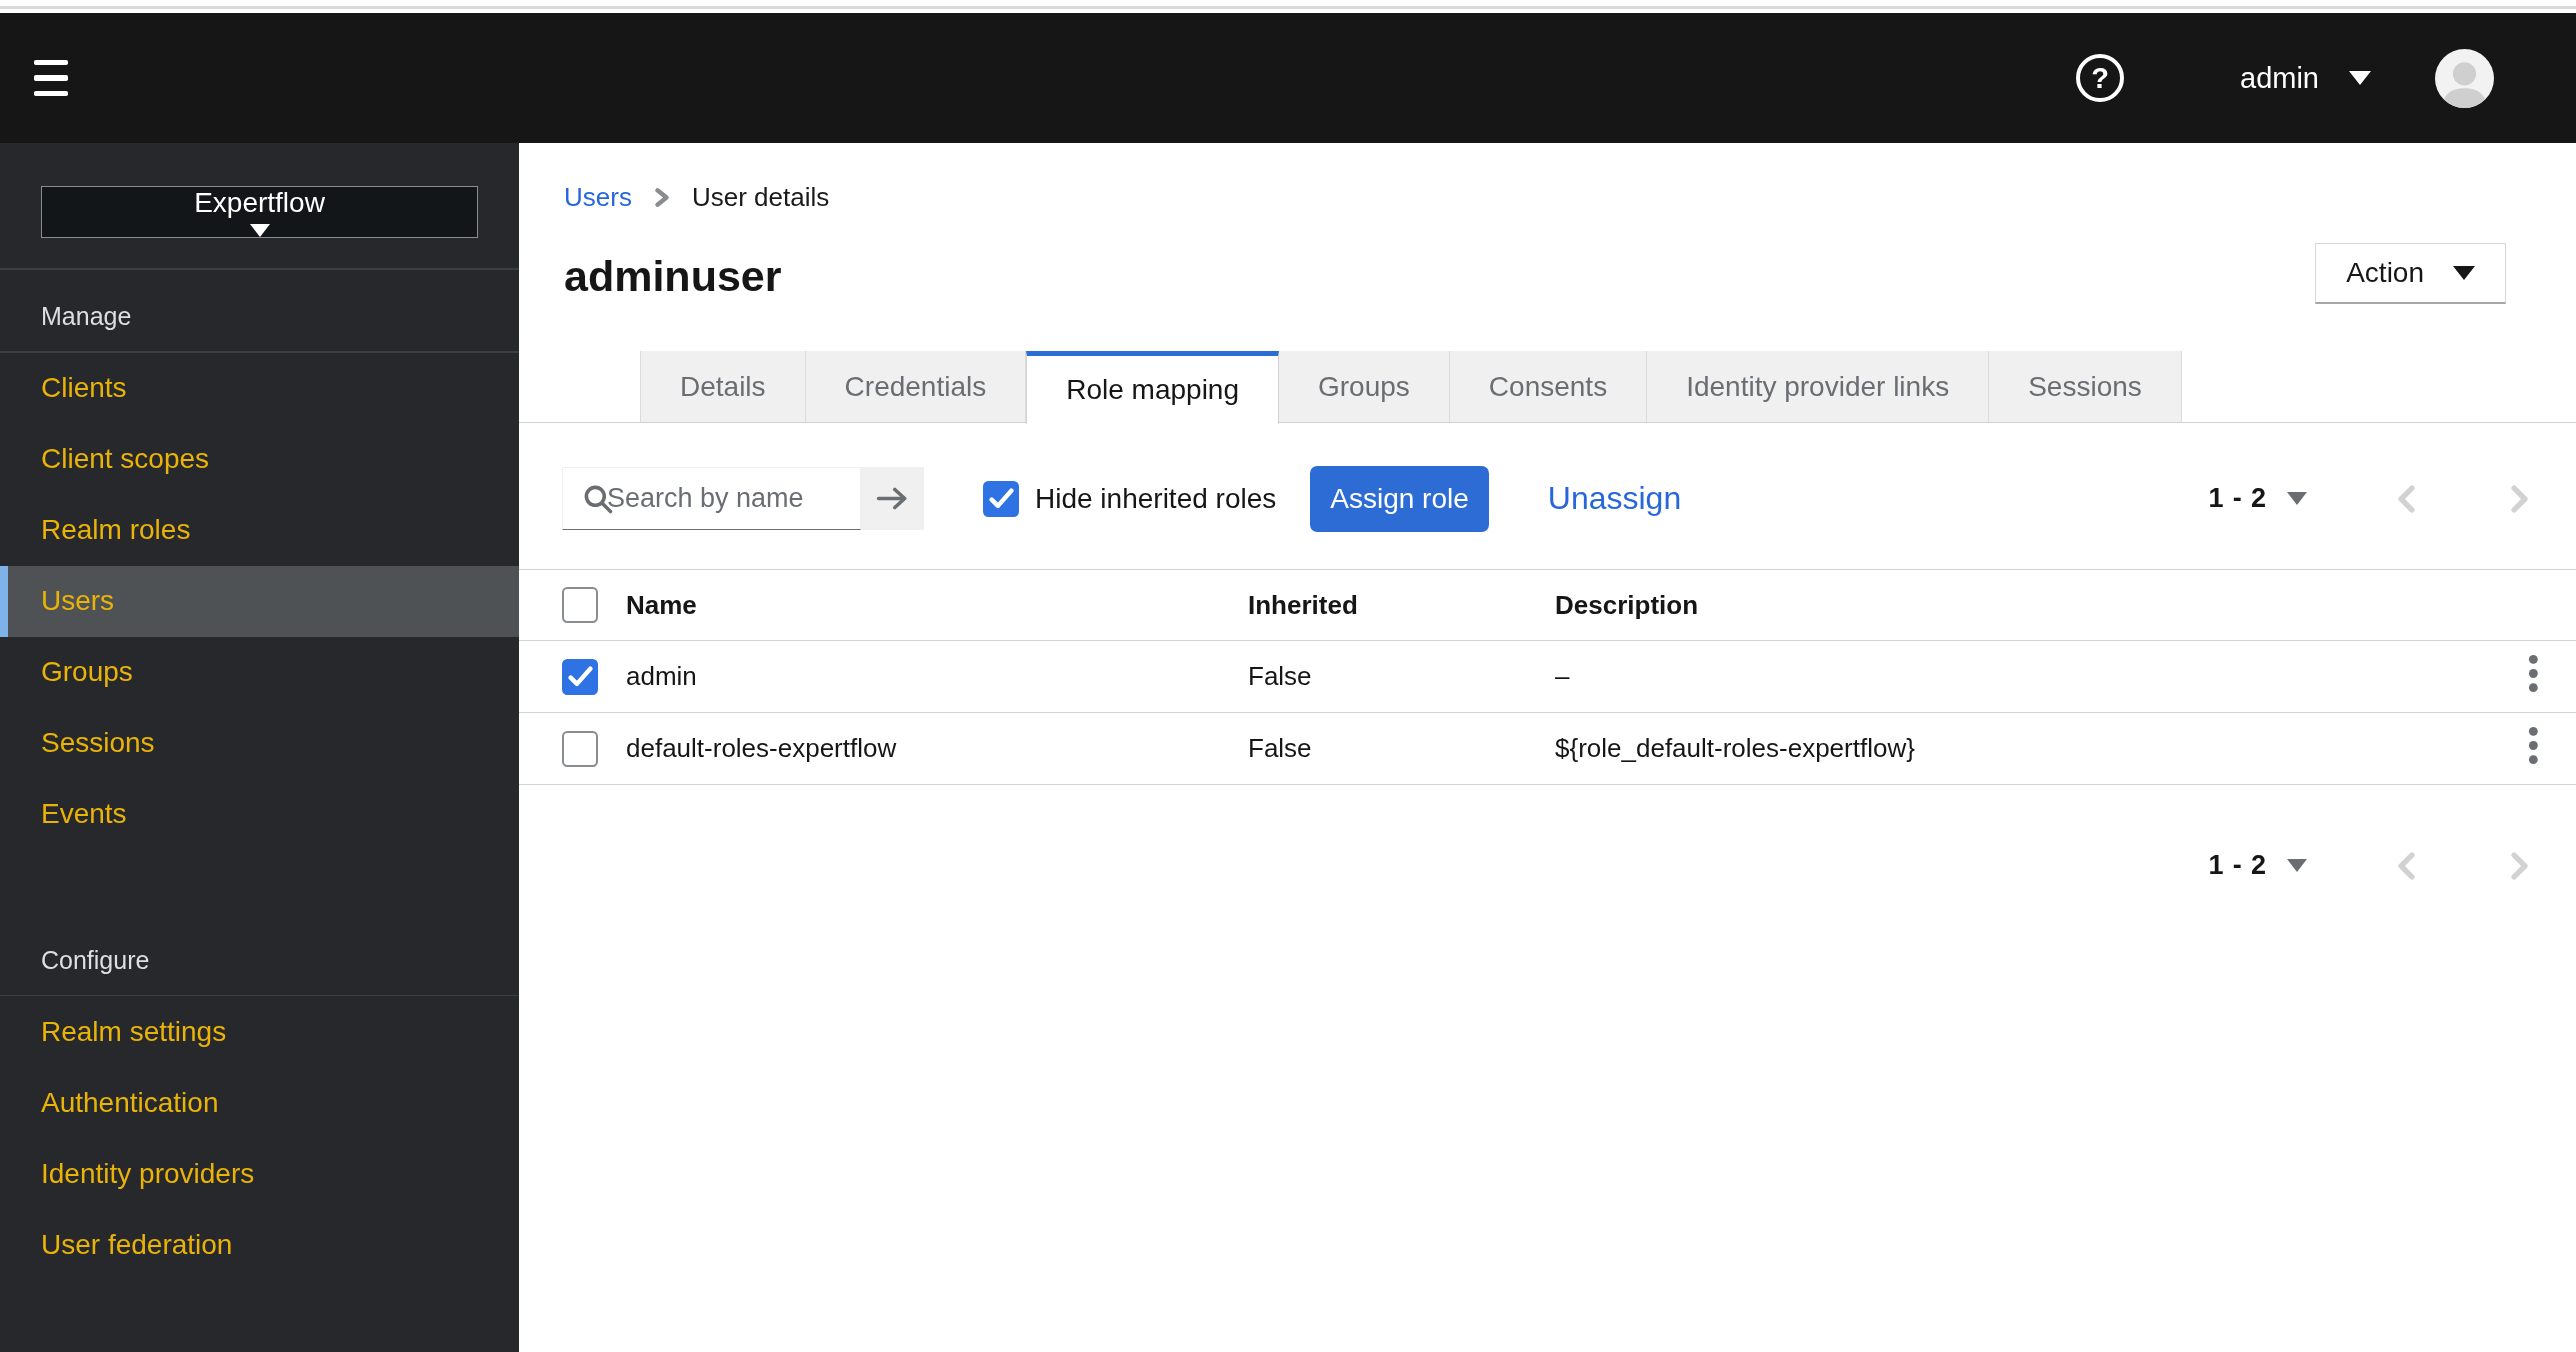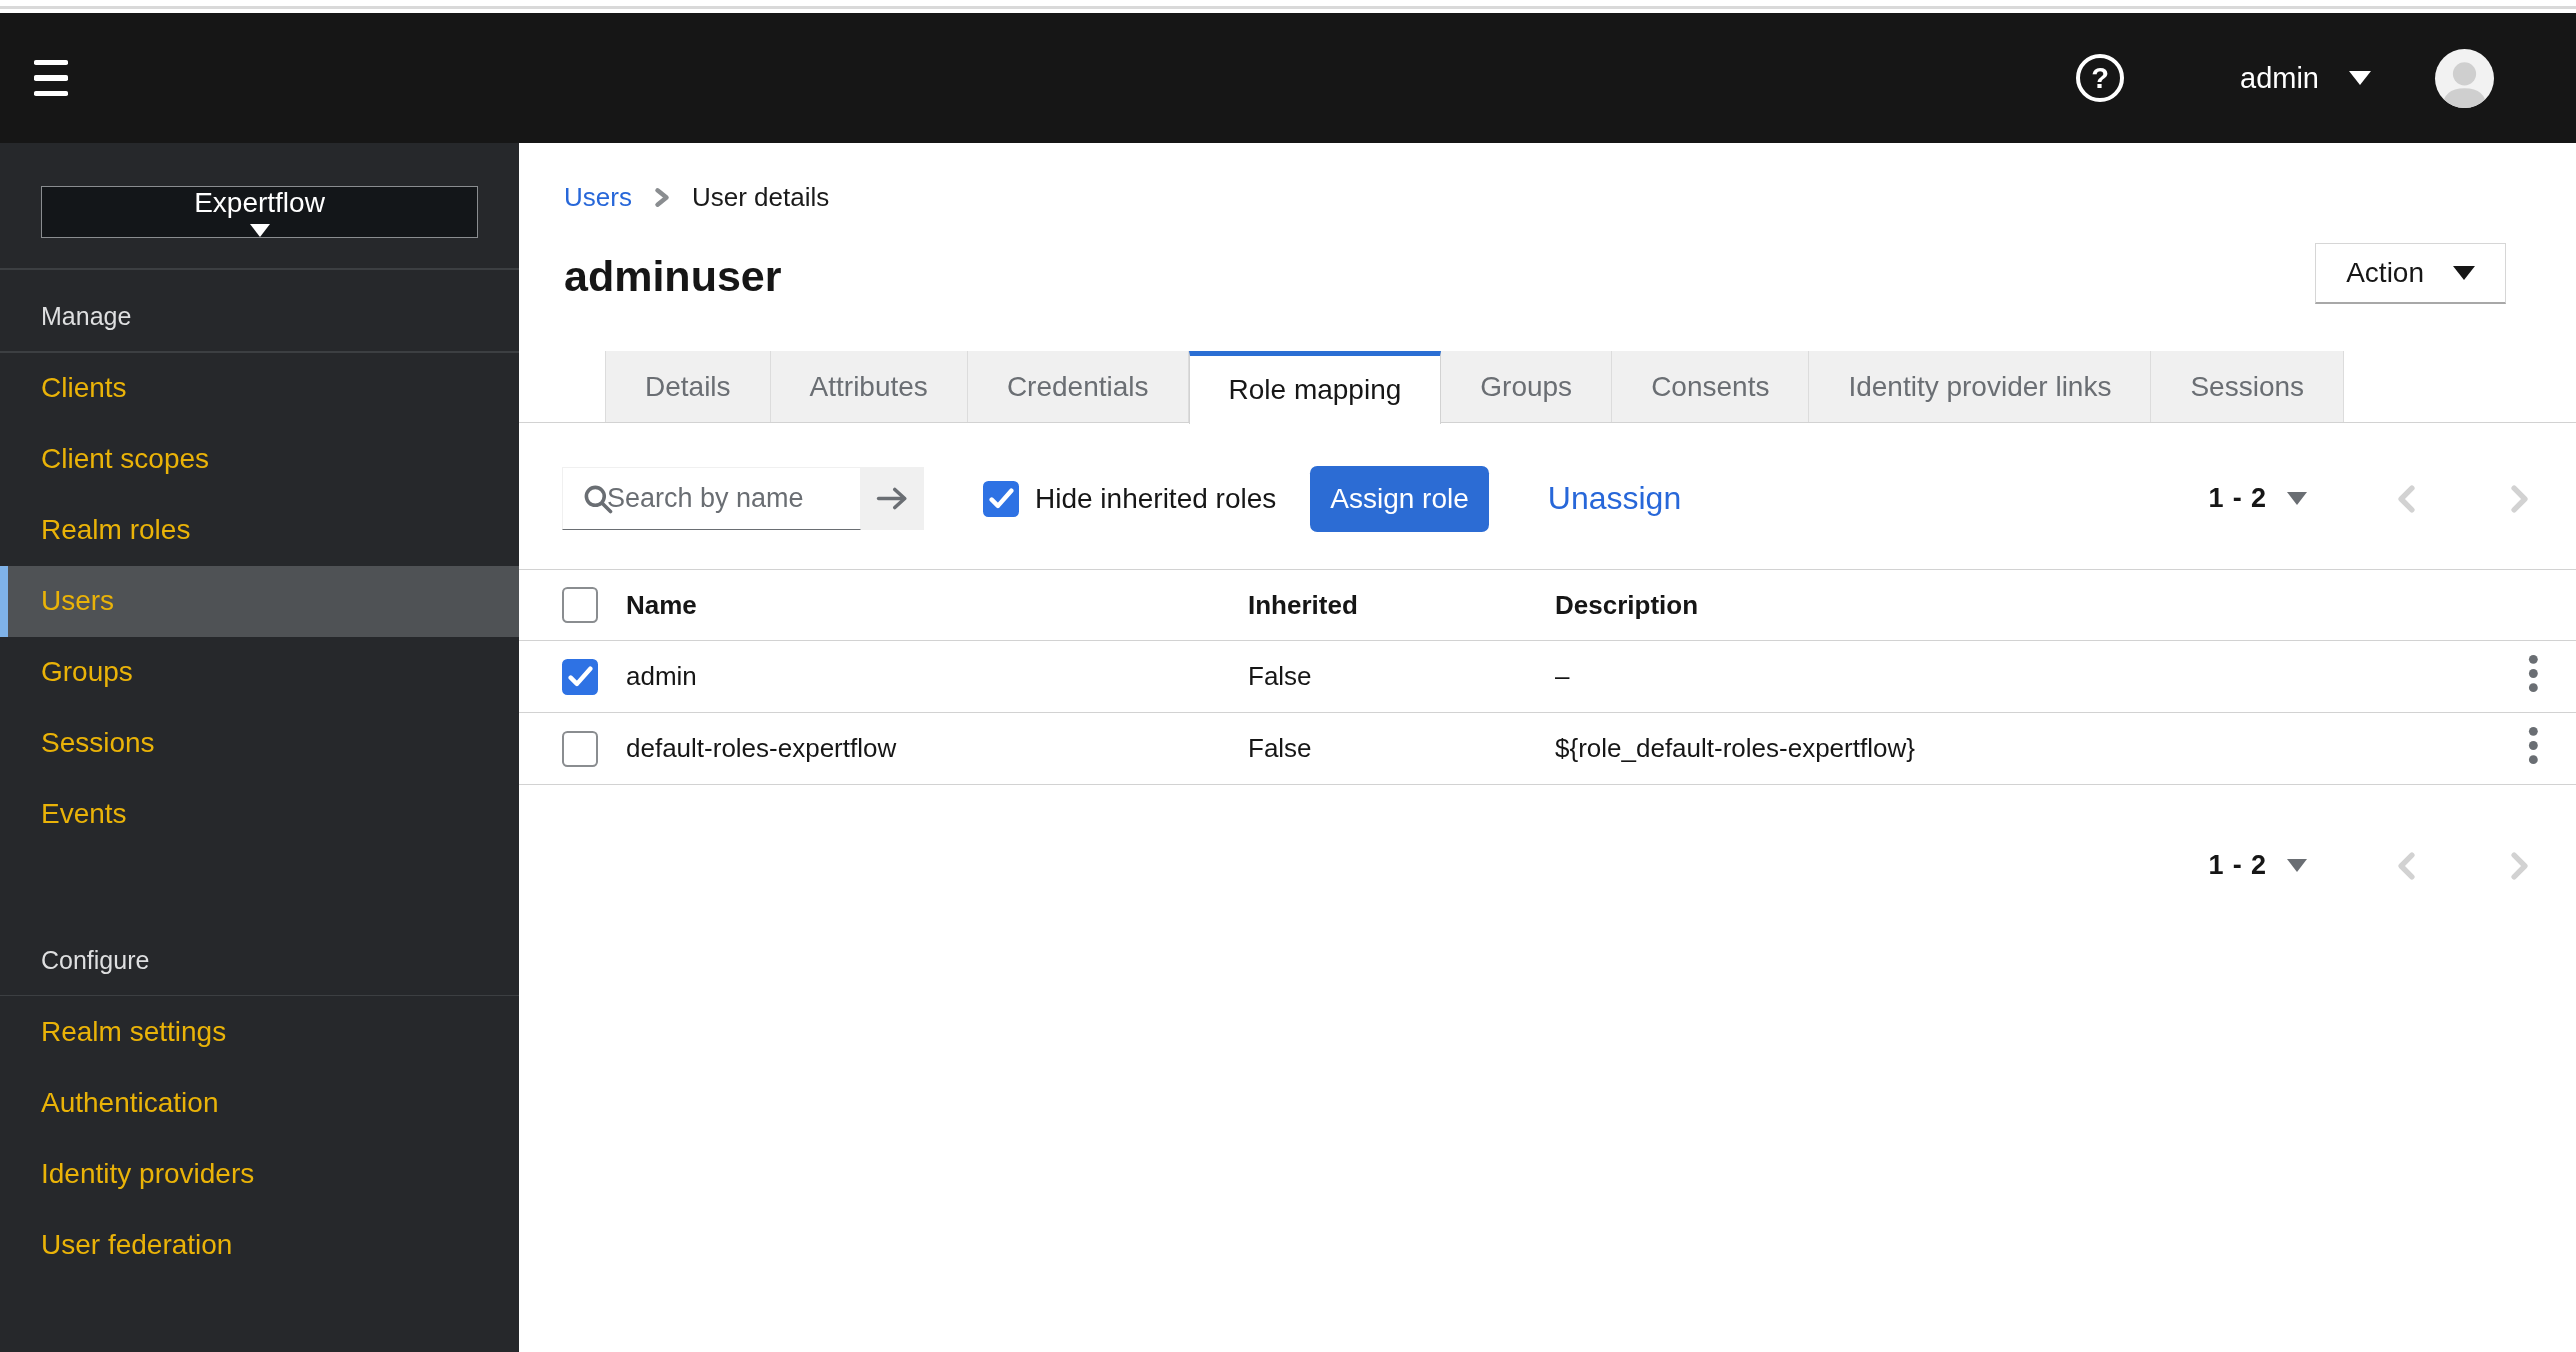--- a/index.html
+++ b/index.html
@@ -80,21 +80,21 @@
   .tabs-bar {
     position:absolute; top:208px; left:0; right:0; height:72px;
     display:flex; align-items:stretch; padding-left:86px;
     border-bottom:1.8px solid #d2d2d2;
   }
   .tab {
     background:#f0f0f0; color:#6a6e73; font-size:28px;
     display:flex; align-items:center; padding:0 39px;
     border-right:1.8px solid #dcdcdc; cursor:pointer; white-space:nowrap;
   }
-  .tab:first-child { border-left:1.8px solid #dcdcdc; }
+  .tab:first-child { border-left:1.8px solid #dcdcdc;margin-left:35px; }
   .tab.active {
     background:#ffffff; color:#161616;
     border-top:5.4px solid #2b6fd4; border-left:1.8px solid #d2d2d2; border-right:1.8px solid #d2d2d2;
     margin-bottom:-1.8px;
   }
 
   
   .toolbar { position:absolute; top:315px; left:43px; right:43px; height:81px; display:flex; align-items:center; }
   .search-group { display:flex; height:63px; }
   .search-input {
@@ -207,21 +207,20 @@
 
   <h1 class="page-title">adminuser</h1>
 
   <div class="action-button">
     <span>Action</span>
     <span class="caret-down"></span>
   </div>
 
   <div class="tabs-bar">
     <div class="tab">Details</div>
-    <div class="tab">Attributes</div>
     <div class="tab">Credentials</div>
     <div class="tab active">Role mapping</div>
     <div class="tab">Groups</div>
     <div class="tab">Consents</div>
     <div class="tab">Identity provider links</div>
     <div class="tab">Sessions</div>
   </div>
 
   <div class="toolbar">
     <div class="search-group">

